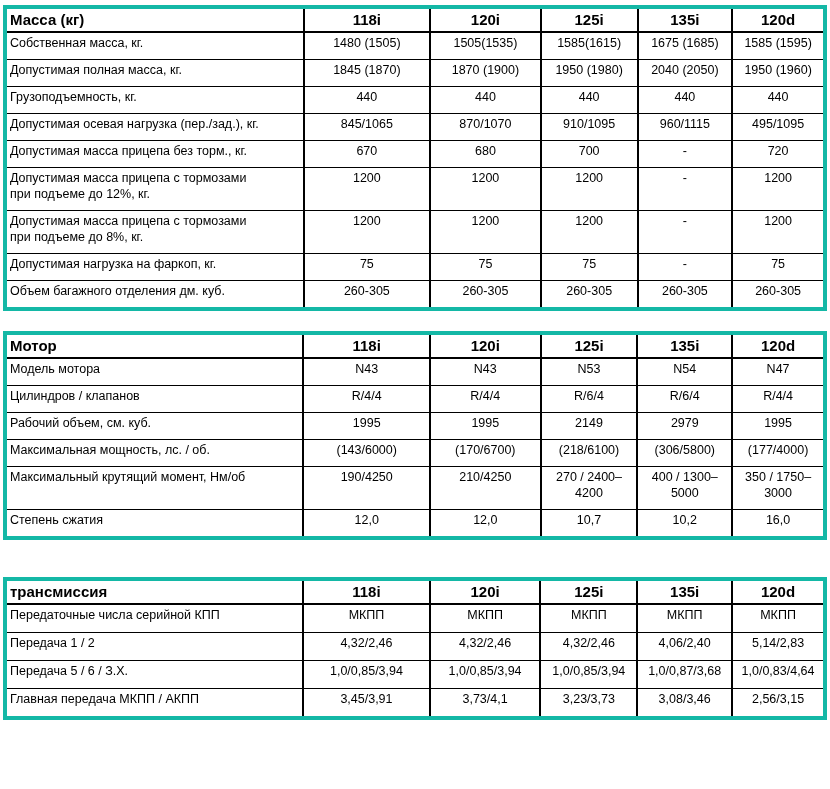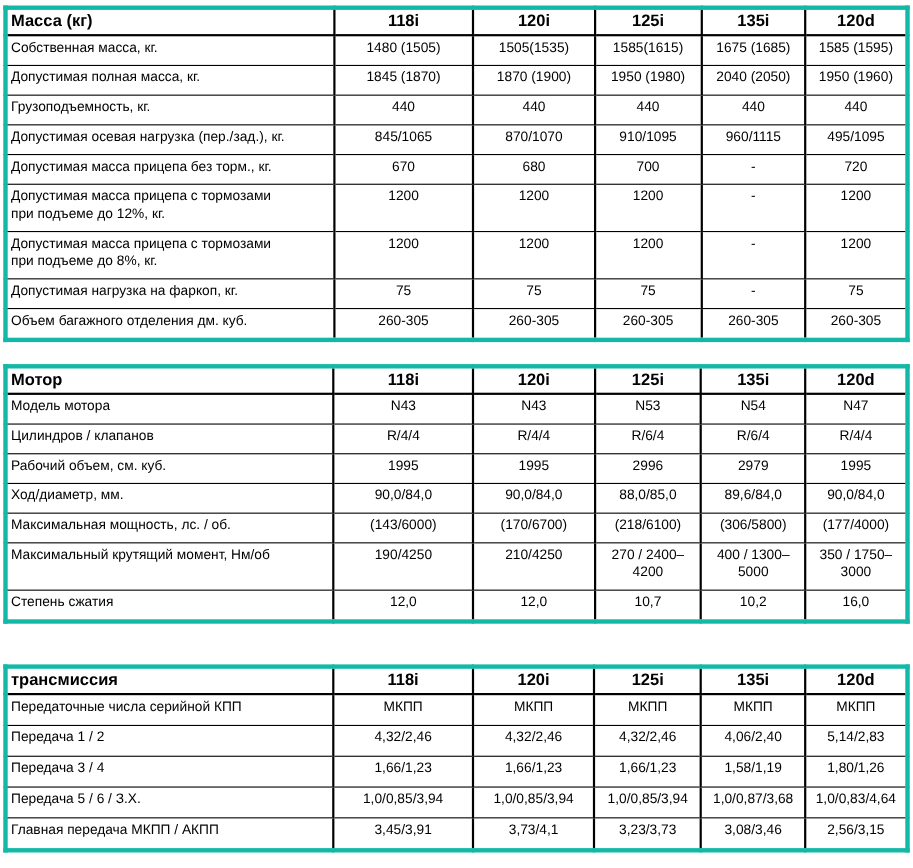--- a/index.html
+++ b/index.html
@@ -198,31 +198,23 @@
           <td class="value-cell">R/4/4</td>
           <td class="value-cell">R/4/4</td>
           <td class="value-cell">R/6/4</td>
           <td class="value-cell">R/6/4</td>
           <td class="value-cell">R/4/4</td>
         </tr>
         <tr>
           <td class="label-cell">Рабочий объем, см. куб.</td>
           <td class="value-cell">1995</td>
           <td class="value-cell">1995</td>
-          <td class="value-cell">2996</td>
+          <td class="value-cell">2149</td>
           <td class="value-cell">2979</td>
           <td class="value-cell">1995</td>
-        </tr>
-        <tr>
-          <td class="label-cell">Ход/диаметр, мм.</td>
-          <td class="value-cell">90,0/84,0</td>
-          <td class="value-cell">90,0/84,0</td>
-          <td class="value-cell">88,0/85,0</td>
-          <td class="value-cell">89,6/84,0</td>
-          <td class="value-cell">90,0/84,0</td>
         </tr>
         <tr>
           <td class="label-cell">Максимальная мощность, лс. / об.</td>
           <td class="value-cell">(143/6000)</td>
           <td class="value-cell">(170/6700)</td>
           <td class="value-cell">(218/6100)</td>
           <td class="value-cell">(306/5800)</td>
           <td class="value-cell">(177/4000)</td>
         </tr>
         <tr>
@@ -279,28 +271,20 @@
         </tr>
         <tr>
           <td class="label-cell">Передача 1 / 2</td>
           <td class="value-cell">4,32/2,46</td>
           <td class="value-cell">4,32/2,46</td>
           <td class="value-cell">4,32/2,46</td>
           <td class="value-cell">4,06/2,40</td>
           <td class="value-cell">5,14/2,83</td>
         </tr>
         <tr>
-          <td class="label-cell">Передача 3 / 4</td>
-          <td class="value-cell">1,66/1,23</td>
-          <td class="value-cell">1,66/1,23</td>
-          <td class="value-cell">1,66/1,23</td>
-          <td class="value-cell">1,58/1,19</td>
-          <td class="value-cell">1,80/1,26</td>
-        </tr>
-        <tr>
           <td class="label-cell">Передача 5 / 6 / З.Х.</td>
           <td class="value-cell">1,0/0,85/3,94</td>
           <td class="value-cell">1,0/0,85/3,94</td>
           <td class="value-cell">1,0/0,85/3,94</td>
           <td class="value-cell">1,0/0,87/3,68</td>
           <td class="value-cell">1,0/0,83/4,64</td>
         </tr>
         <tr>
           <td class="label-cell">Главная передача МКПП / АКПП</td>
           <td class="value-cell">3,45/3,91</td>

